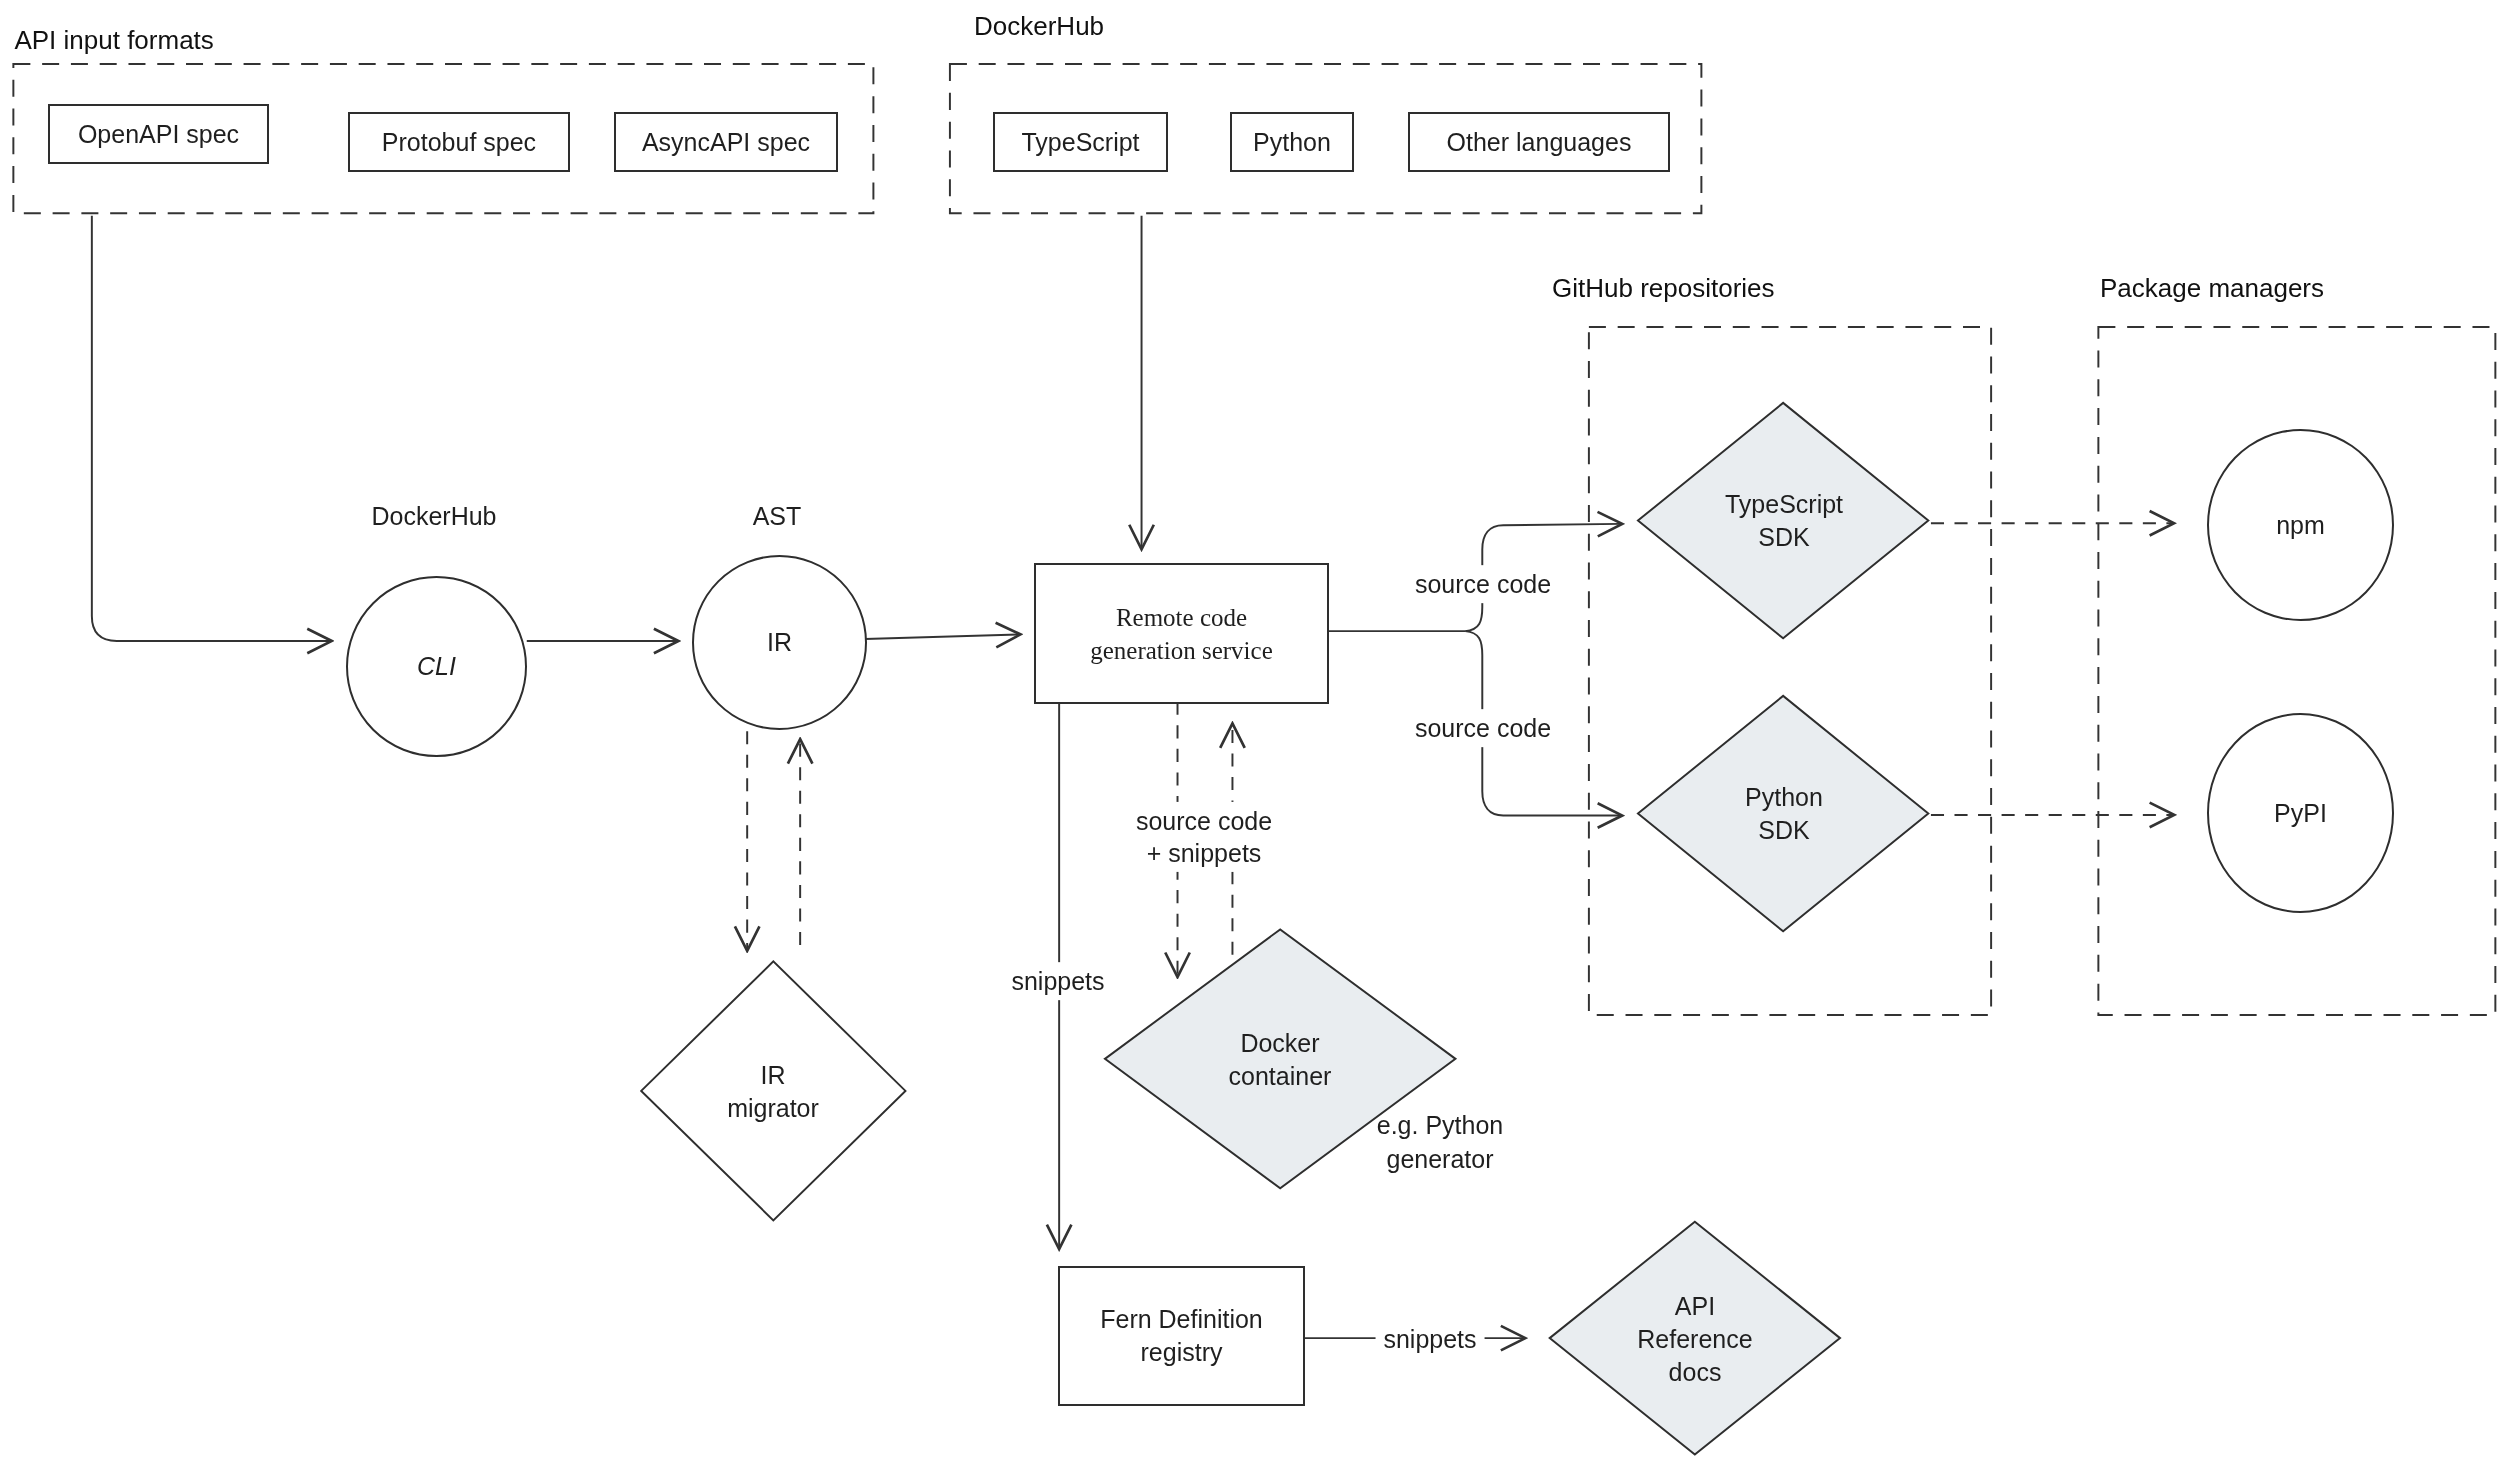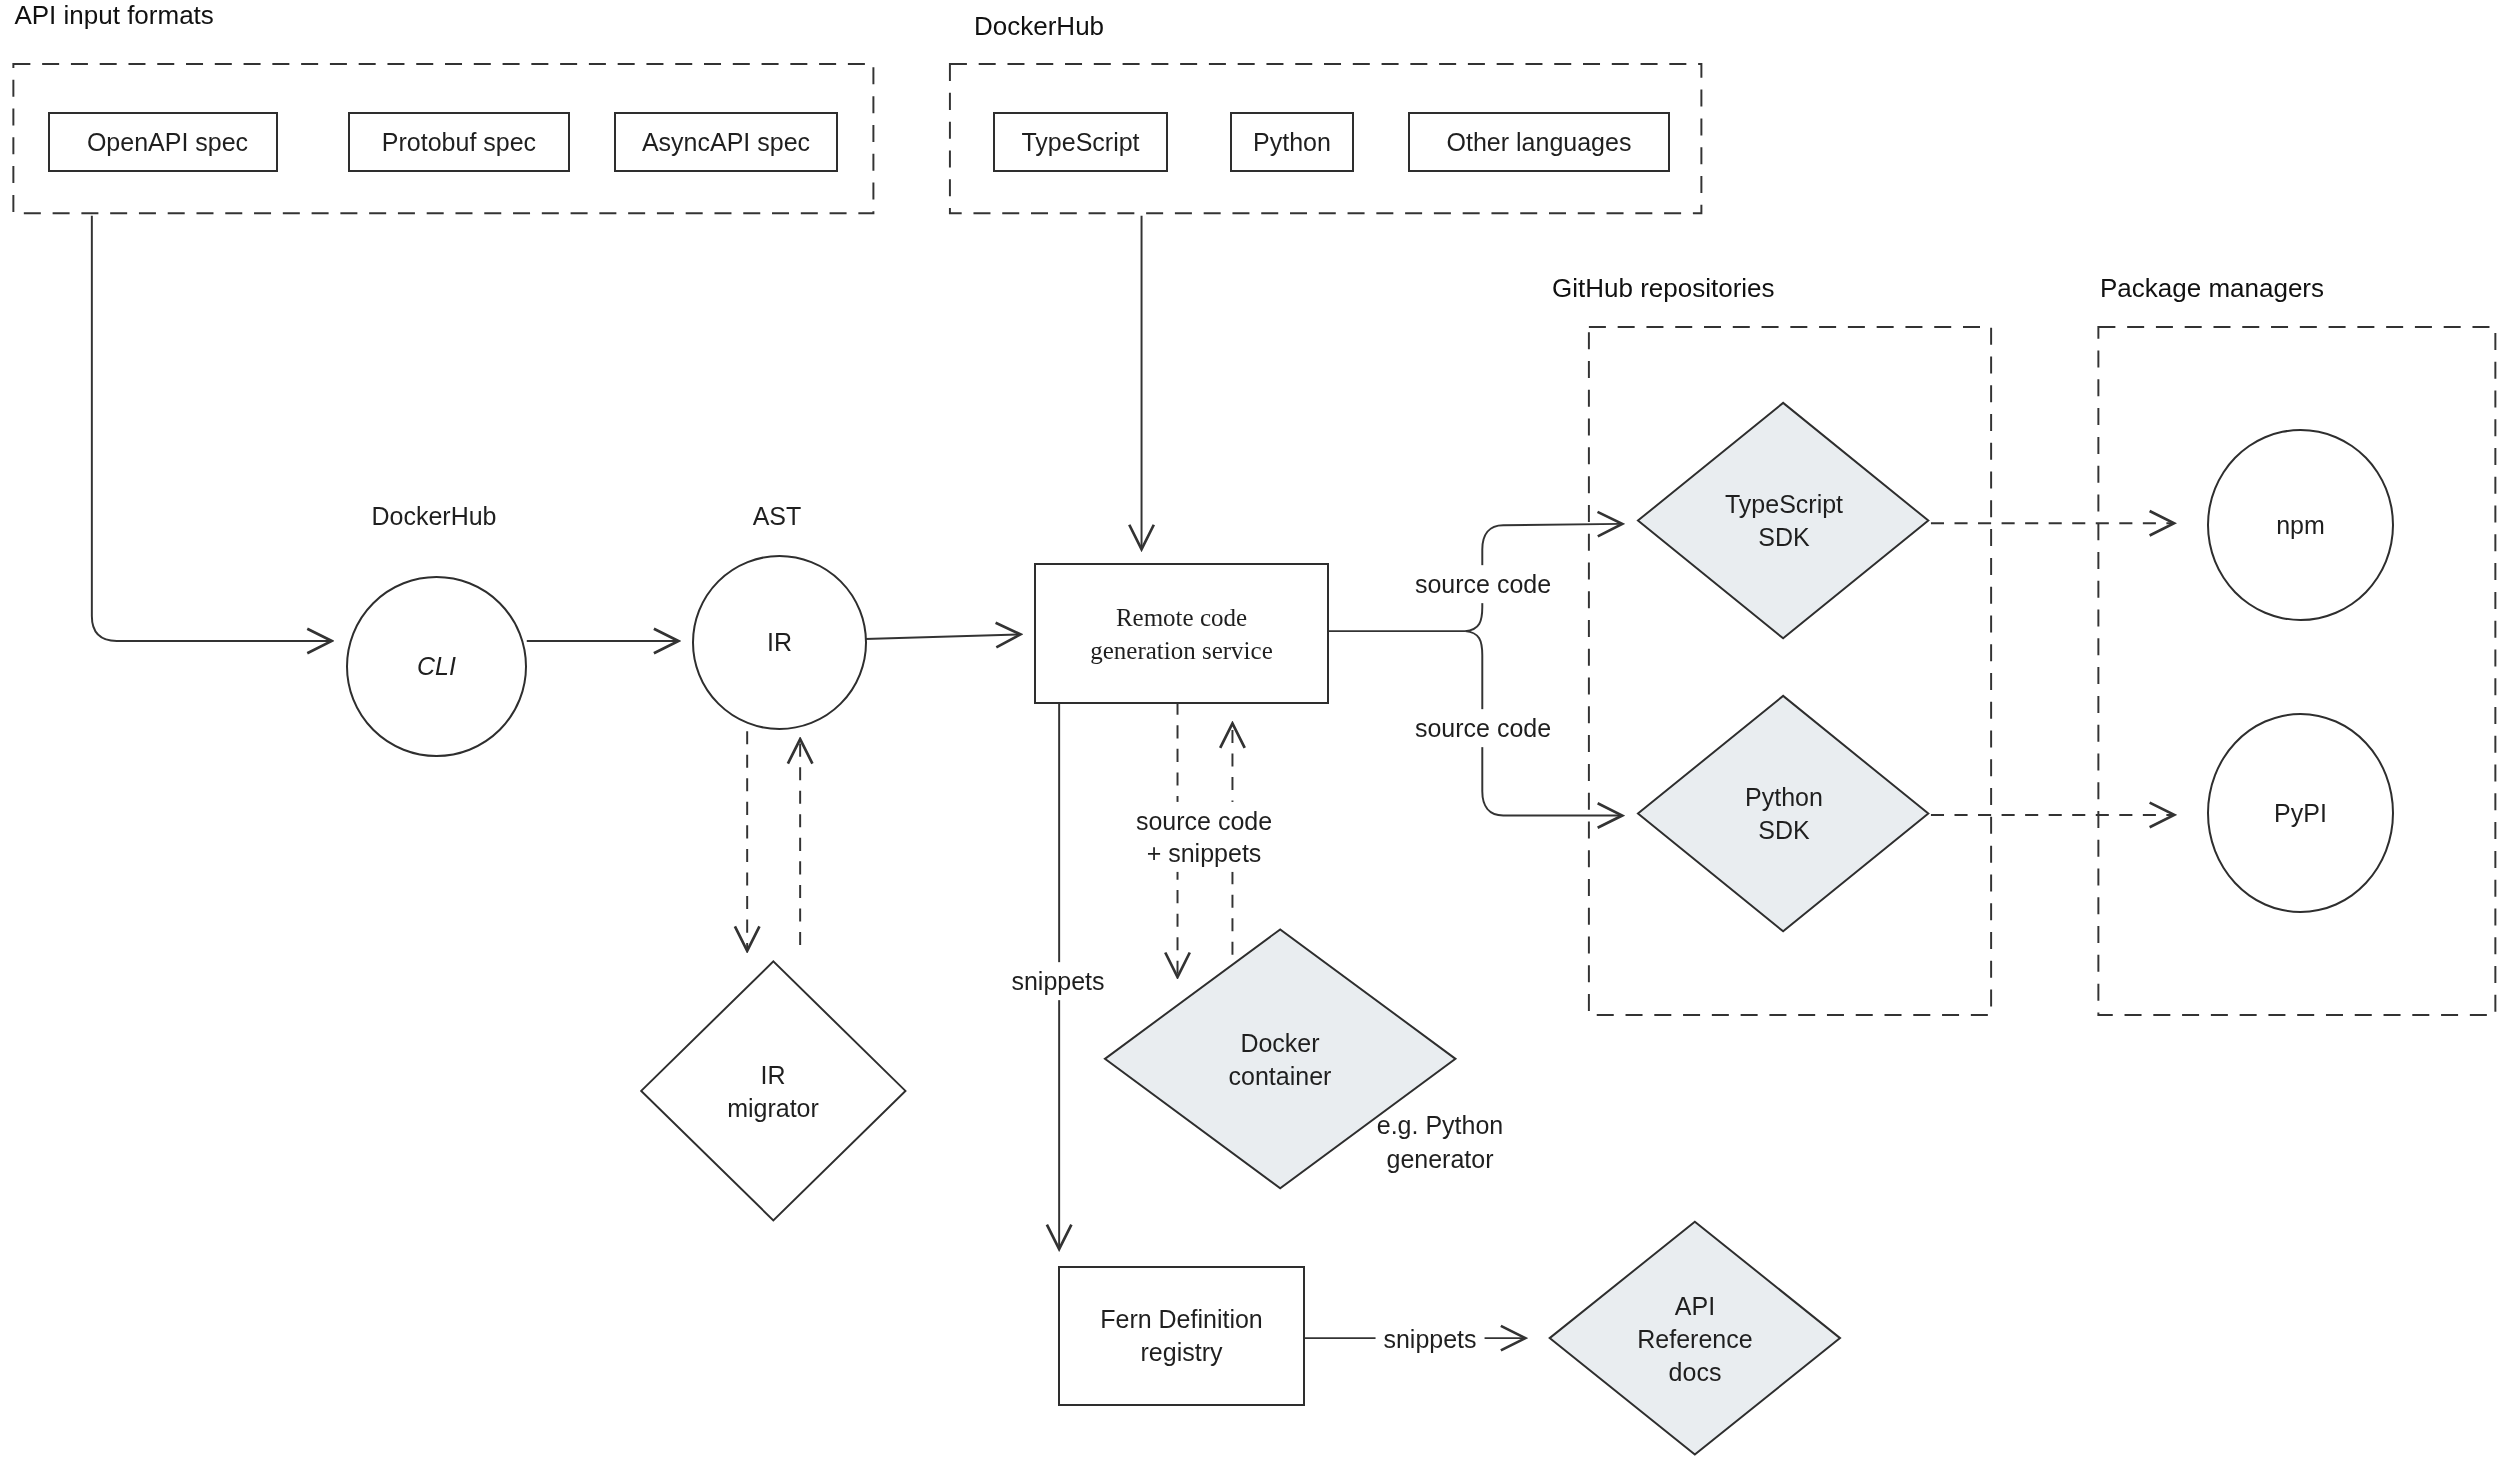--- a/index.html
+++ b/index.html
@@ -55,26 +55,26 @@
   <path d="M2952 800 L3322 800" stroke="#333" stroke-width="3" stroke-dasharray="20 16" marker-end="url(#arw)"></path>
   <path d="M2952 1246 L3322 1246" stroke="#333" stroke-width="3" stroke-dasharray="20 16" marker-end="url(#arw)"></path>
 
   <polygon points="2504,796 2726,616 2948,796 2726,976" fill="#e9edf0" stroke="#2e2e2e" stroke-width="3"></polygon>
   <polygon points="2504,1244 2726,1064 2948,1244 2726,1424" fill="#e9edf0" stroke="#2e2e2e" stroke-width="3"></polygon>
   <polygon points="980,1668 1182,1470 1384,1668 1182,1866" fill="#ffffff" stroke="#2e2e2e" stroke-width="3"></polygon>
   <polygon points="1689,1619 1957,1421 2225,1619 1957,1817" fill="#e9edf0" stroke="#2e2e2e" stroke-width="3"></polygon>
   <polygon points="2369,2046 2591,1868 2813,2046 2591,2224" fill="#e9edf0" stroke="#2e2e2e" stroke-width="3"></polygon>
 </svg>
 
-<div class="abs group-title" style="left:14.4px;top:0;">API input formats</div>
+<div class="abs group-title" style="left:14.4px;top:25px;">API input formats</div>
 <div class="abs group-title" style="left:954px;top:10.5px;margin-left:20px;">DockerHub</div>
 <div class="abs group-title" style="left:1552px;top:273px;">GitHub repositories</div>
 <div class="abs group-title" style="left:2100px;top:273px;">Package managers</div>
 
-<div class="node-rect" style="left:48px;top:112px;width:217px;height:56px;padding-left:9px;">OpenAPI spec</div>
+<div class="node-rect" style="left:48px;top:104px;width:217px;height:56px;">OpenAPI spec</div>
 <div class="node-rect" style="left:330px;top:112px;width:218px;height:56px;margin-left:18px;">Protobuf spec</div>
 <div class="node-rect" style="left:614px;top:112px;width:220px;height:56px;">AsyncAPI spec</div>
 
 <div class="node-rect" style="left:993px;top:112px;width:171px;height:56px;">TypeScript</div>
 <div class="node-rect" style="left:1230px;top:112px;width:120px;height:56px;">Python</div>
 <div class="node-rect" style="left:1408px;top:112px;width:258px;height:56px;">Other languages</div>
 
 <div class="node-rect" style="left:1034px;top:563px;width:291px;height:137px;font-family:Liberation Serif, serif;">Remote code
 generation service</div>
 <div class="node-rect" style="left:1058px;top:1266px;width:243px;height:136px;">Fern Definition

